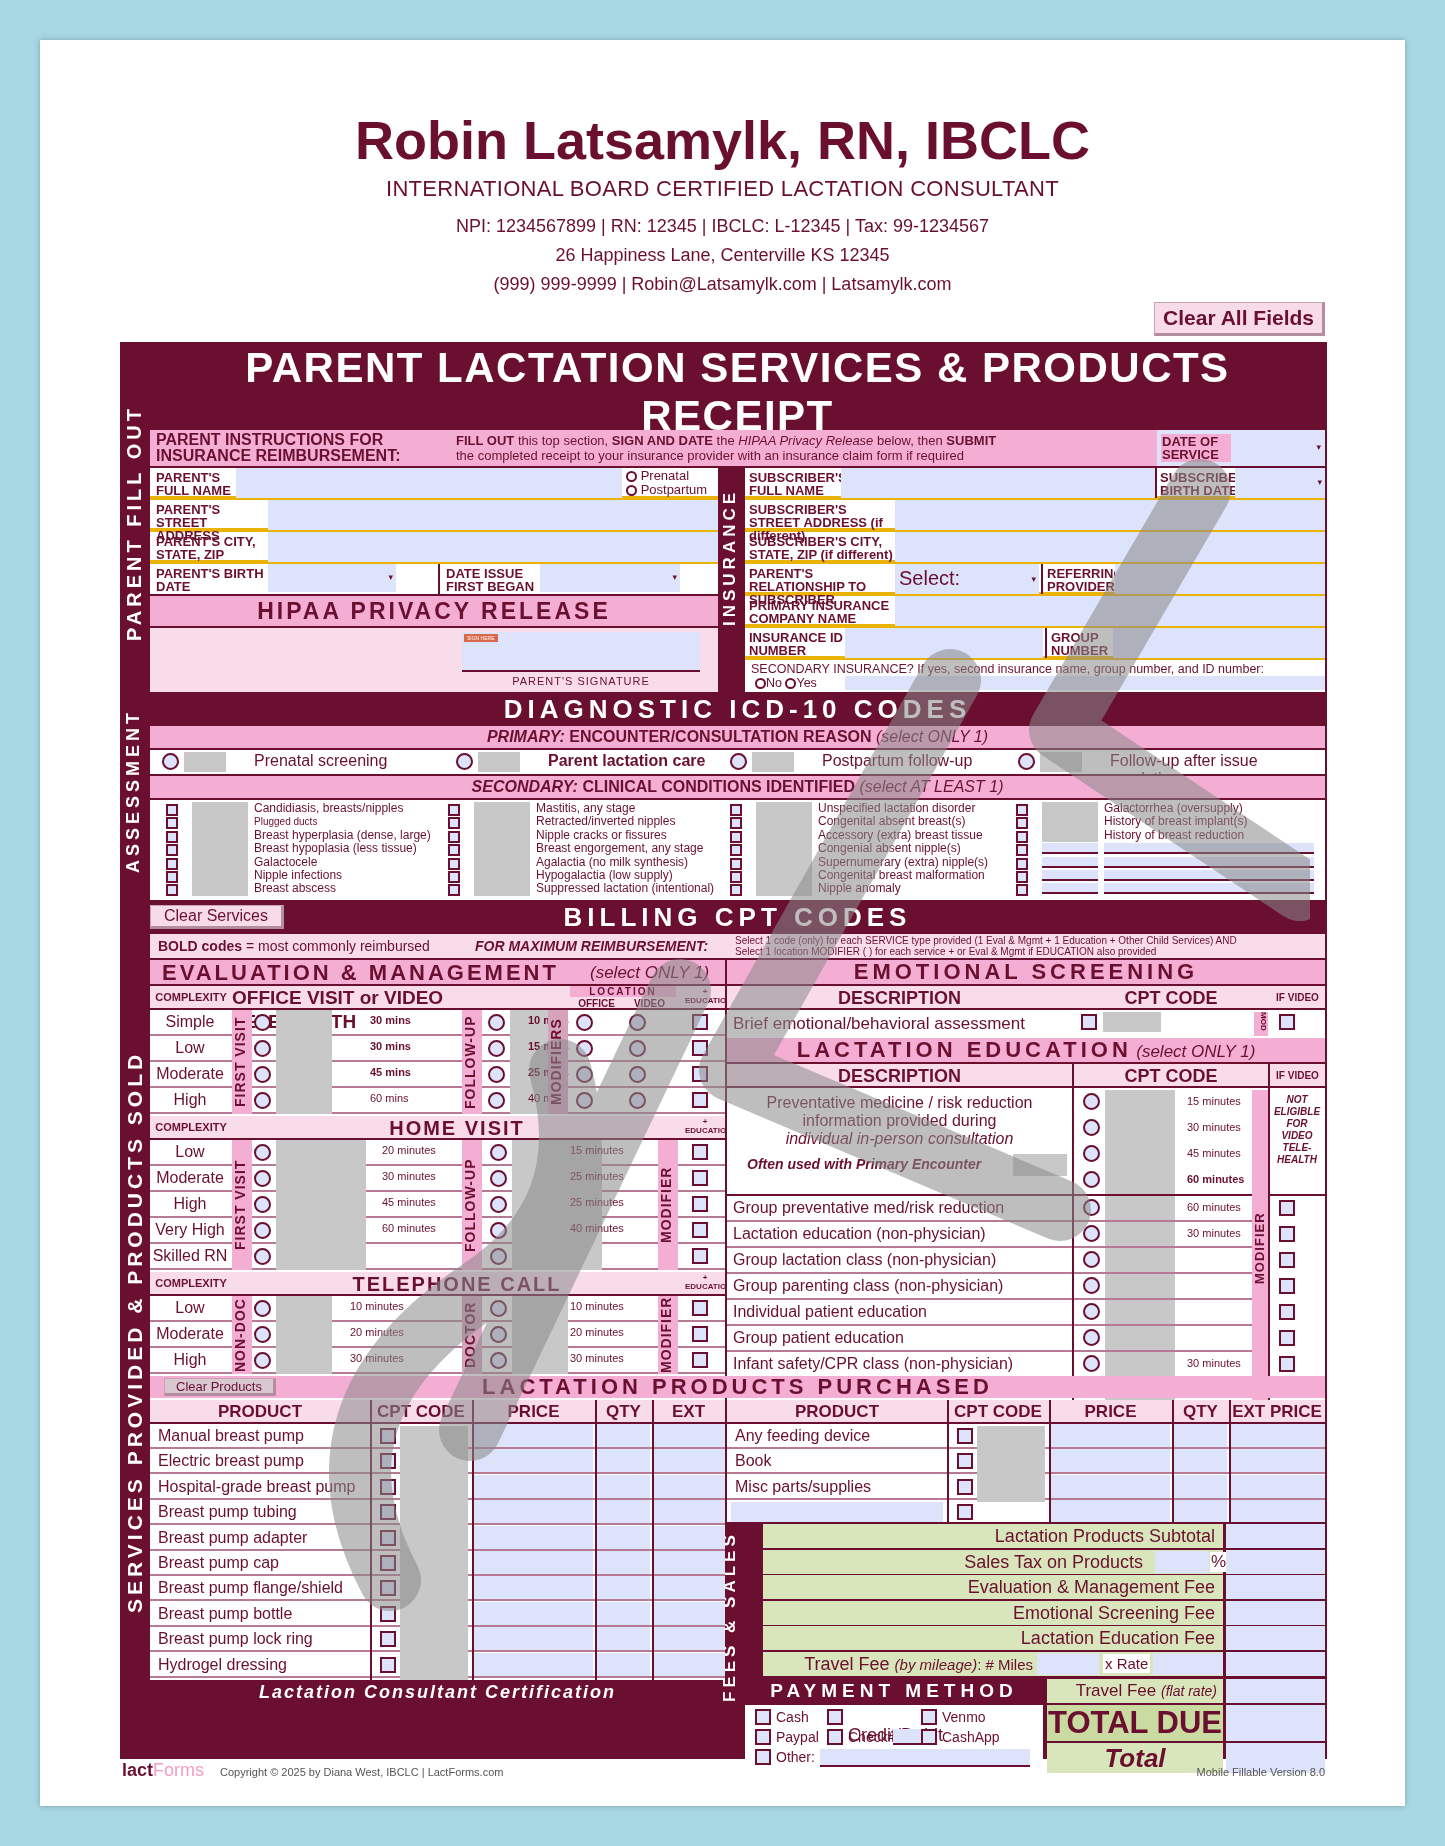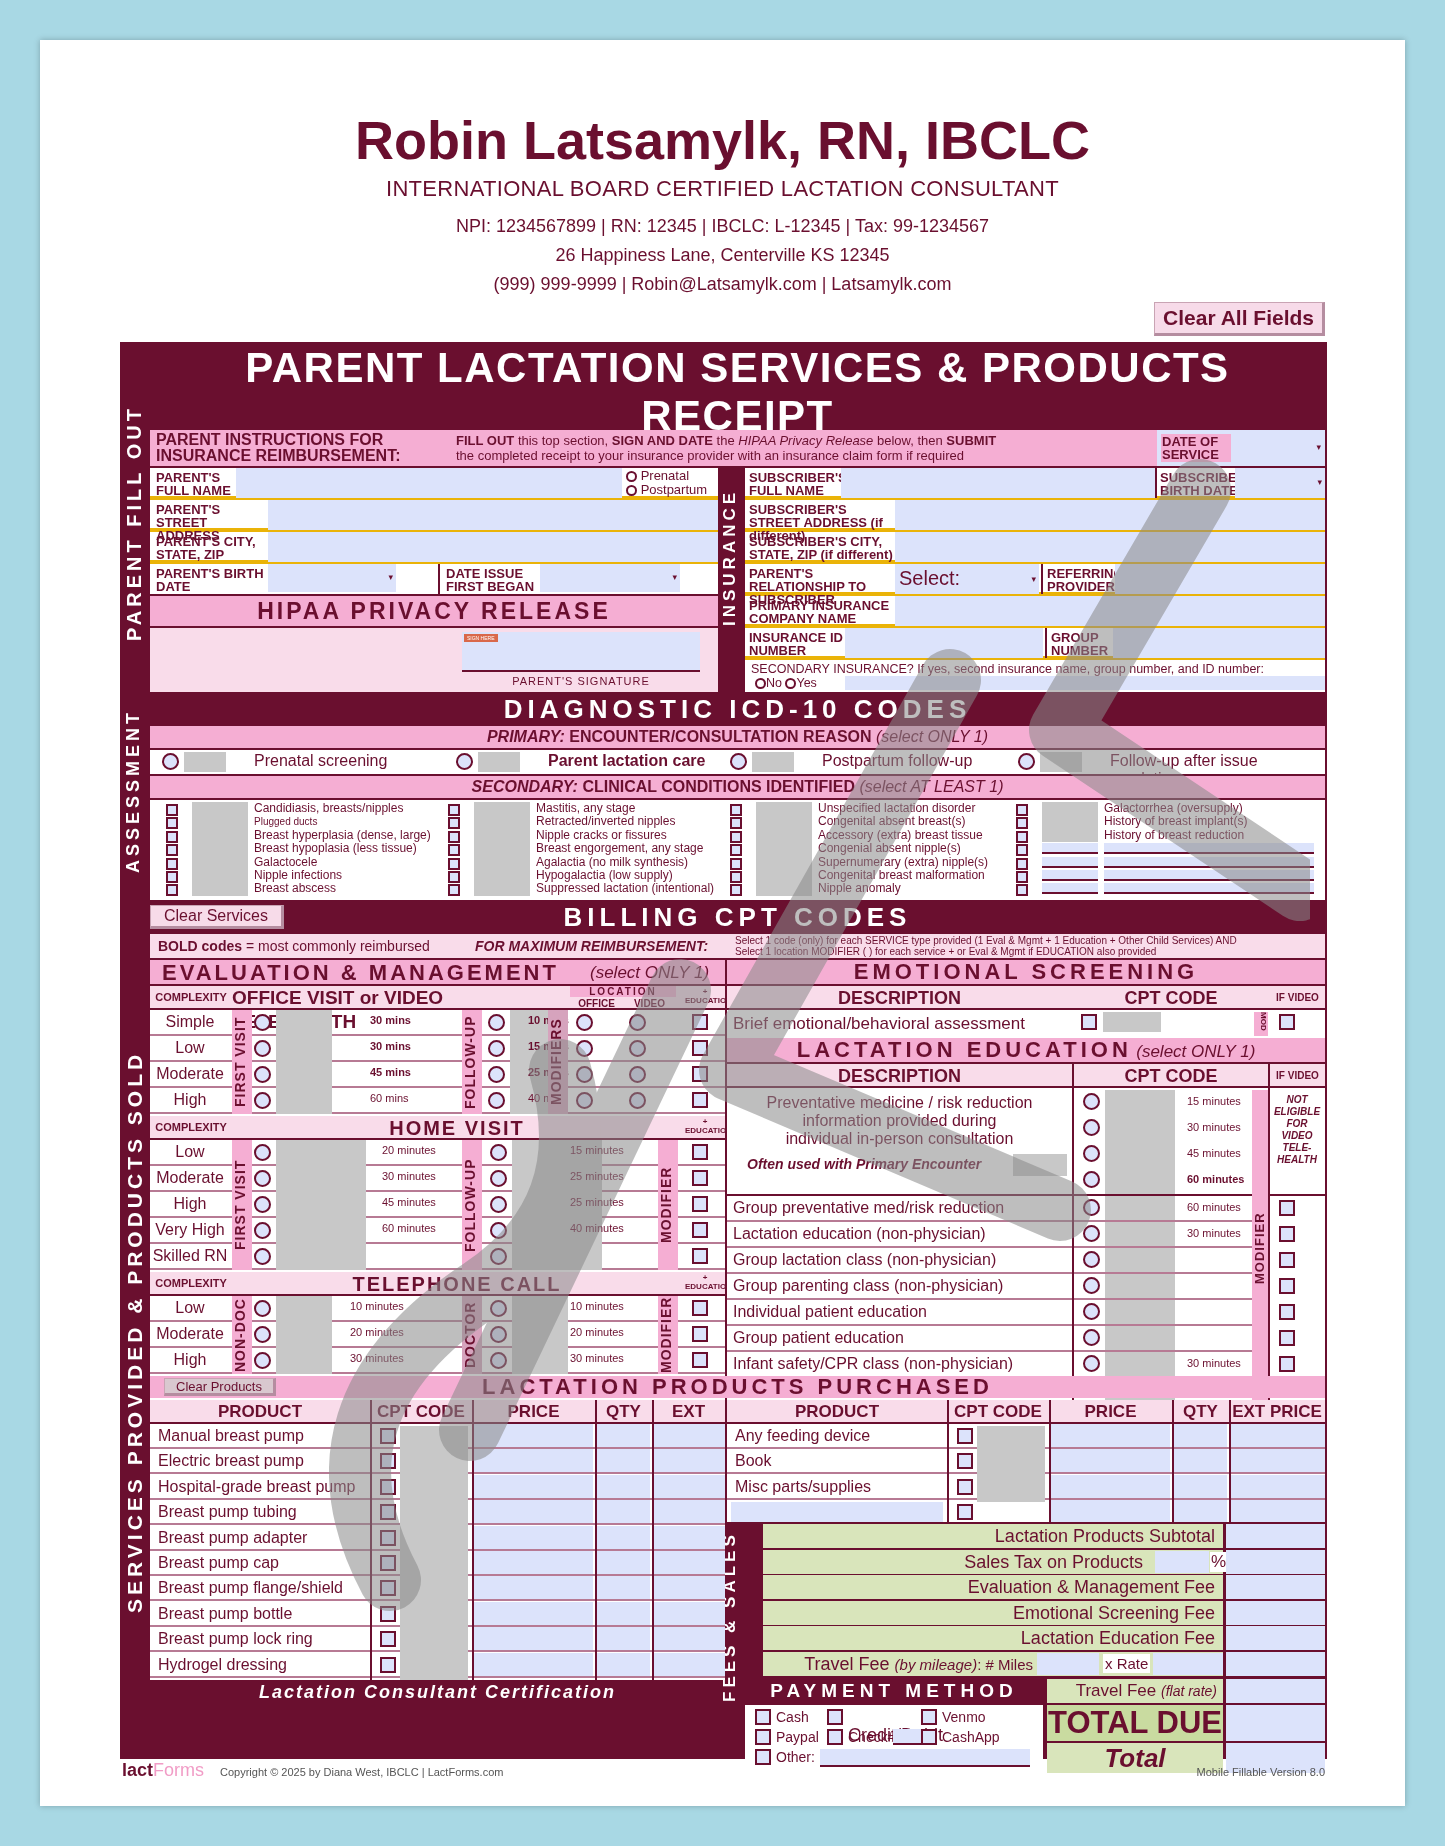--- a/index.html
+++ b/index.html
@@ -413,21 +413,21 @@
       <span style="font-size:17px;font-style:italic">(select ONLY 1)</span>
     </div>
     <div class="box" style="left:607px;top:722px;width:598px;height:342px" id="edu-grid">
         <div class="abs lpink" style="left:0;top:0;width:598px;height:24px;border-bottom:2px solid #6a0f2f"></div>
         <div class="abs" style="left:0;top:2px;width:345px;text-align:center;font-size:18px;font-weight:bold">DESCRIPTION</div>
         <div class="abs" style="left:347px;top:2px;width:194px;text-align:center;font-size:18px;font-weight:bold">CPT CODE</div>
         <div class="abs" style="left:543px;top:6px;width:55px;text-align:center;font-size:10px;font-weight:bold">IF VIDEO</div>
         <div class="abs" style="left:0;top:30px;width:345px;text-align:center;font-size:16px;line-height:18px">
           <div>Preventative medicine / risk reduction</div>
           <div>information provided during</div>
-          <div style="">individual in-person consultation</div>
+          <div style="font-style:italic">individual in-person consultation</div>
         </div>
         <div class="abs" style="left:20px;top:92px;font-size:14px;font-weight:bold;font-style:italic">Often used with Primary Encounter</div>
         <div class="abs gray" style="left:286px;top:90px;width:54px;height:22px"></div>
         <div class="abs gray" style="left:378px;top:26px;width:70px;height:316px"></div>
         <span class="radio abs" style="left:356px;top:29px"></span>
         <div class="abs" style="left:460px;top:31px;font-size:11px;">15 minutes</div>
         <span class="radio abs" style="left:356px;top:55px"></span>
         <div class="abs" style="left:460px;top:57px;font-size:11px;">30 minutes</div>
         <span class="radio abs" style="left:356px;top:81px"></span>
         <div class="abs" style="left:460px;top:83px;font-size:11px;">45 minutes</div>

